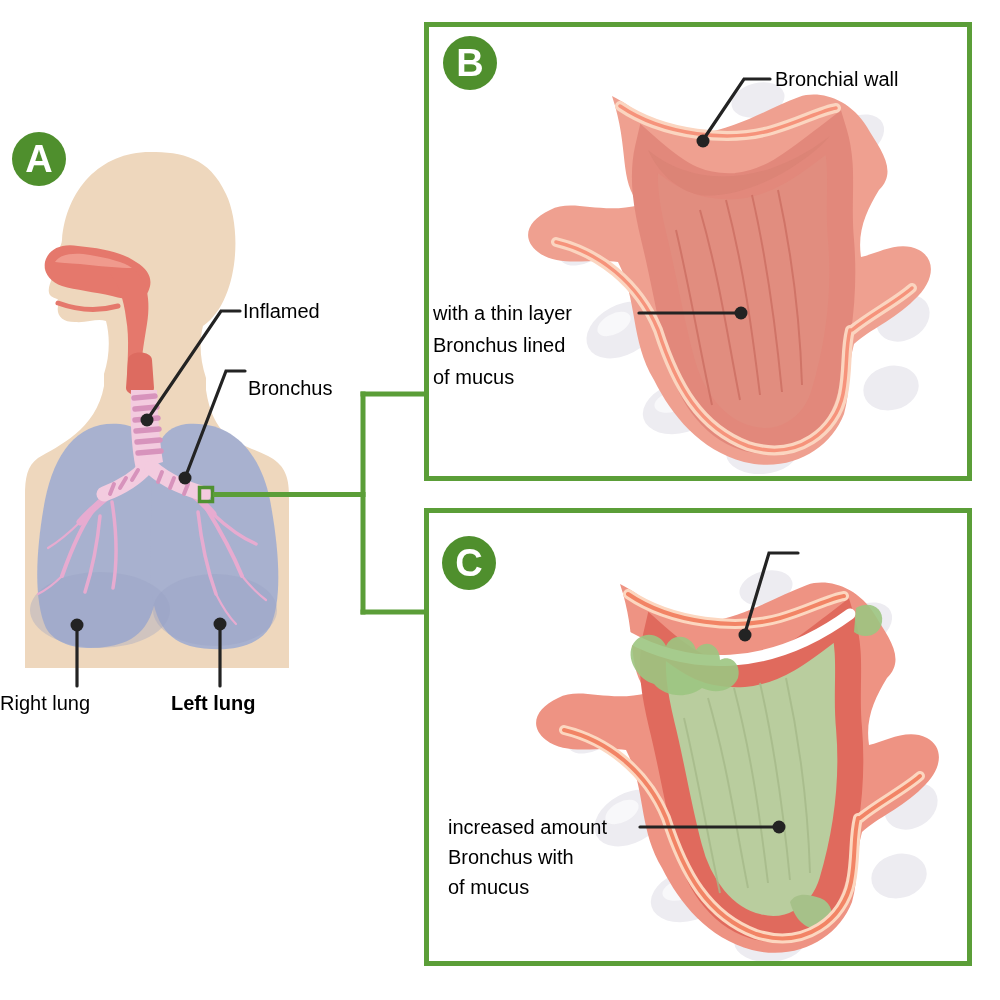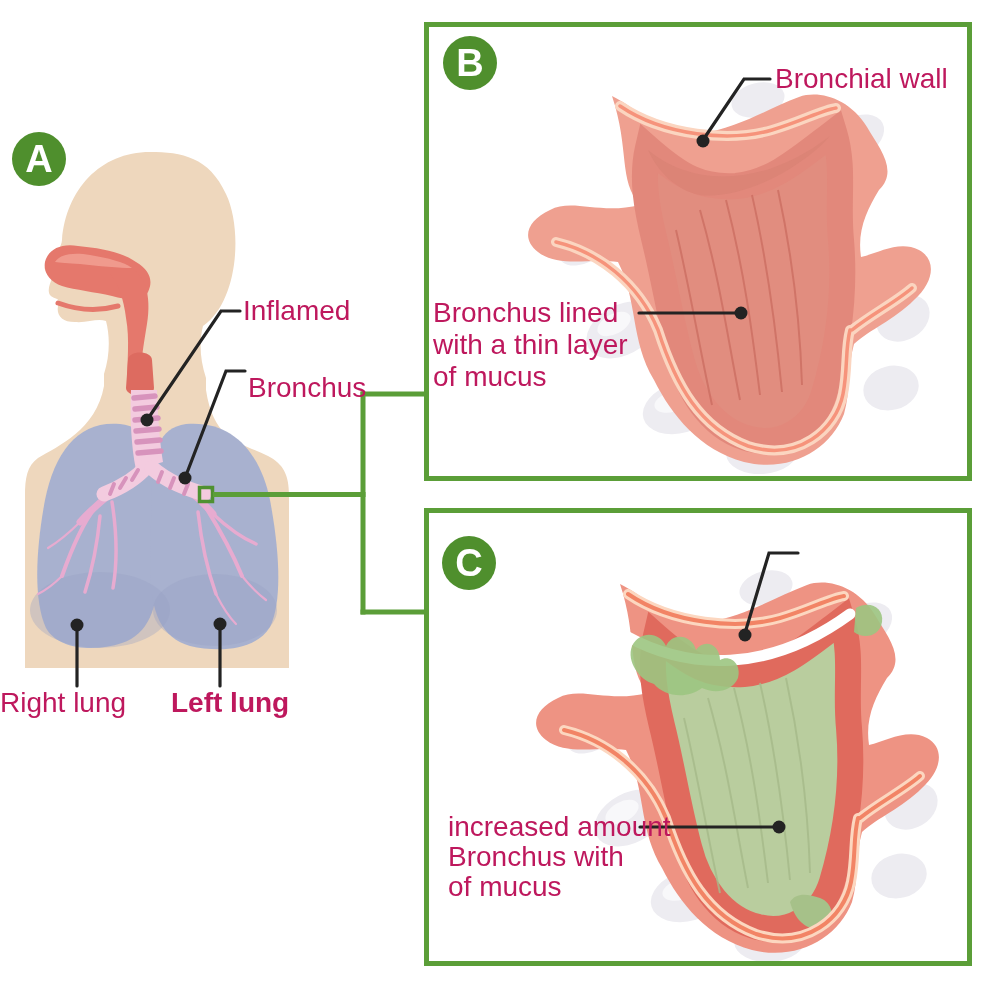--- a/index.html
+++ b/index.html
@@ -12,21 +12,21 @@
   .panel-b{left:424px;top:22px;width:548px;height:459px;}
   .panel-c{left:424px;top:508px;width:548px;height:458px;}
   .badge{
     position:absolute;width:54px;height:54px;border-radius:50%;
     background:#4f8f2d;color:#ffffff;font-weight:bold;font-size:38px;
     display:flex;align-items:center;justify-content:center;z-index:4;
   }
   .badge-a{left:12px;top:132px;}
   .badge-b{left:443px;top:36px;}
   .badge-c{left:442px;top:536px;}
-  .lbl{position:absolute;font-size:28px;line-height:30px;color:#be185d;white-space:nowrap;z-index:4;}
+  .lbl{position:absolute;font-size:20px;line-height:30px;color:#000000;white-space:nowrap;z-index:4;}
   .lbl div{white-space:nowrap;}
   .lbl-trachea{left:243px;top:296px;}
   .lbl-bronchus{left:248px;top:355px;margin-top:18px;}
   .lbl-right-lung{left:0;top:688px;}
   .lbl-left-lung{left:171px;top:688px;font-weight:bold;}
   .lbl-bronchial-wall{left:775px;top:64px;}
   .lbl-mucus-b{left:433px;top:297px;line-height:32px;}
   .lbl-inflamed-c{left:802px;top:538px;}
   .lbl-mucus-c{left:448px;top:812px;}
 </style>
@@ -326,22 +326,22 @@
   <div class="badge badge-b">B</div>
   <div class="badge badge-c">C</div>
 
   <div class="lbl lbl-trachea">Inflamed</div>
   <div class="lbl lbl-bronchus">Bronchus</div>
   <div class="lbl lbl-right-lung">Right lung</div>
   <div class="lbl lbl-left-lung">Left lung</div>
 
   <div class="lbl lbl-bronchial-wall">Bronchial wall</div>
   <div class="lbl lbl-mucus-b">
+    <div>with a thin layer</div>
     <div>Bronchus lined</div>
-    <div>with a thin layer</div>
     <div>of mucus</div>
   </div>
 
   <div class="lbl lbl-mucus-c">
     <div>increased amount</div>
     <div>Bronchus with</div>
     <div>of mucus</div>
   </div>
 
 </div>

